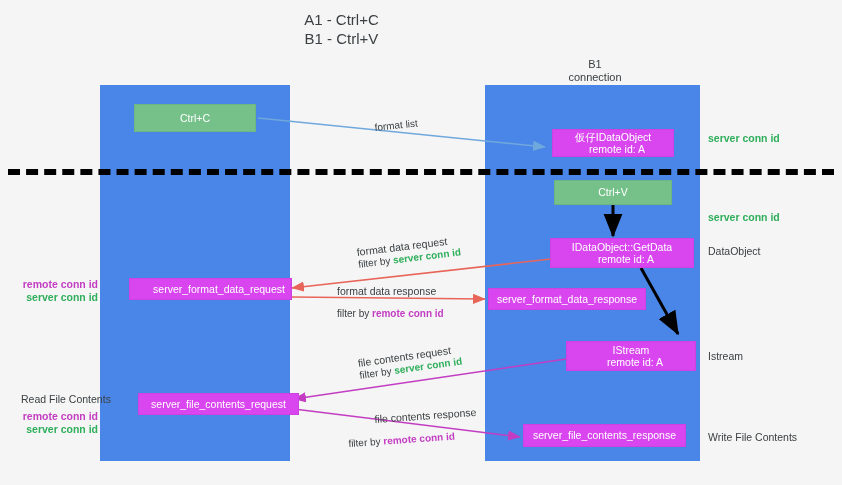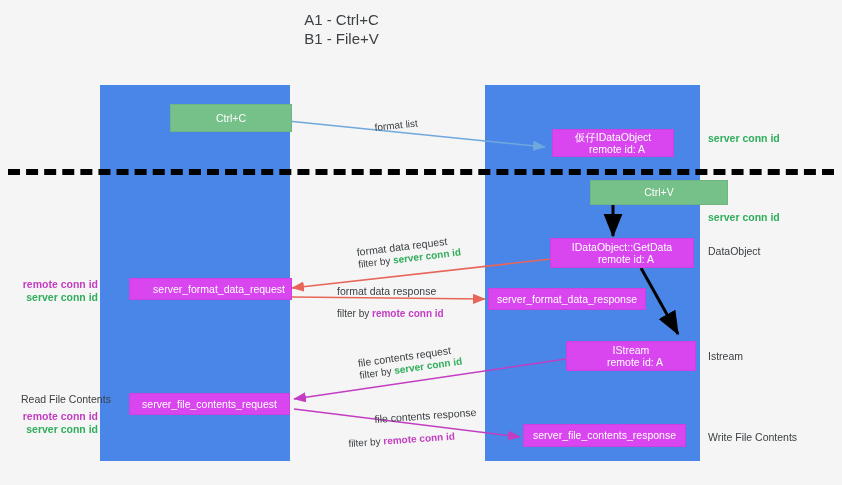--- a/index.html
+++ b/index.html
@@ -36,21 +36,21 @@
 
   
   .box{
     box-sizing:border-box;
     display:flex;flex-direction:column;
     align-items:center;justify-content:center;
     color:#ffffff;font-size:10.5px;line-height:12.5px;
     text-align:center;
     border:1px solid rgba(0,0,0,0.06);
   }
-  .box-green{background:#76c18a;margin-left:36px;}
+  .box-green{background:#76c18a;}
   .box-orange{background:#d946ef;}
   .box .l2{font-size:10.5px;padding-left:8px;}
 
   
   .note{font-size:10px;line-height:12px;color:#3c4043;white-space:nowrap;}
   .note .green{color:#2fae5b;font-weight:bold;}
   .note .magenta{color:#c33dc3;font-weight:bold;}
   .lbl{font-size:10.5px;line-height:13px;color:#3c4043;white-space:nowrap;}
   .lbl-green{color:#2fae5b;font-weight:bold;font-size:10.5px;line-height:13px;white-space:nowrap;}
   .lbl-magenta{color:#c33dc3;font-weight:bold;font-size:10.5px;line-height:13px;white-space:nowrap;}
@@ -58,23 +58,27 @@
 
   svg.overlay{position:absolute;left:0;top:0;width:842px;height:485px;pointer-events:none;}
 </style>
 </head>
 <body>
 
 <div class="stage">
 
   <div class="abs title">
     <div>A1 - Ctrl+C</div>
-    <div>B1 - File+V</div>
-  </div>
-
+    <div>B1 - Ctrl+V</div>
+  </div>
+
+  <div class="abs col-head" style="left:520px;top:58px;width:150px;">
+    <div>B1</div>
+    <div>connection</div>
+  </div>
 
   <div class="abs lane" style="left:100px;top:85px;width:190px;height:376px;"></div>
   <div class="abs lane" style="left:485px;top:85px;width:215px;height:376px;"></div>
 
   <svg class="overlay" viewBox="0 0 842 485">
     <defs>
       <marker id="ah-blue" markerWidth="9" markerHeight="9" refX="7.5" refY="3.2" orient="auto">
         <path d="M0,0 L8,3.2 L0,6.4 z" fill="#6fa8dc"></path>
       </marker>
       <marker id="ah-red" markerWidth="9" markerHeight="9" refX="7.5" refY="3.2" orient="auto">
@@ -105,21 +109,21 @@
 
   <div class="abs box box-green" style="left:134px;top:104px;width:122px;height:28px;">
     <div>Ctrl+C</div>
   </div>
 
   <div class="abs box box-orange" style="left:552px;top:129px;width:122px;height:28px;">
     <div>仮仔IDataObject</div>
     <div class="l2">remote id: A</div>
   </div>
 
-  <div class="abs box box-green" style="left:554px;top:180px;width:138px;height:25px;">
+  <div class="abs box box-green" style="left:554px;top:180px;width:118px;height:25px;">
     <div>Ctrl+V</div>
   </div>
 
   <div class="abs box box-orange" style="left:550px;top:238px;width:144px;height:30px;">
     <div>IDataObject::GetData</div>
     <div class="l2">remote id: A</div>
   </div>
 
   <div class="abs box box-orange" style="left:566px;top:341px;width:130px;height:30px;">
     <div>IStream</div>
@@ -127,21 +131,21 @@
   </div>
 
   <div class="abs box box-orange" style="left:129px;top:278px;width:163px;height:22px;padding-left:17px;">
     <div>server_format_data_request</div>
   </div>
 
   <div class="abs box box-orange" style="left:488px;top:288px;width:158px;height:22px;">
     <div>server_format_data_response</div>
   </div>
 
-  <div class="abs box box-orange" style="left:129px;top:393px;width:161px;height:22px;">
+  <div class="abs box box-orange" style="left:138px;top:393px;width:161px;height:22px;">
     <div>server_file_contents_request</div>
   </div>
 
   <div class="abs box box-orange" style="left:523px;top:424px;width:163px;height:23px;">
     <div>server_file_contents_response</div>
   </div>
 
   <div class="abs note rot" style="left:374px;top:122px;transform:rotate(-6deg);">
     <span>format list</span>
   </div>

